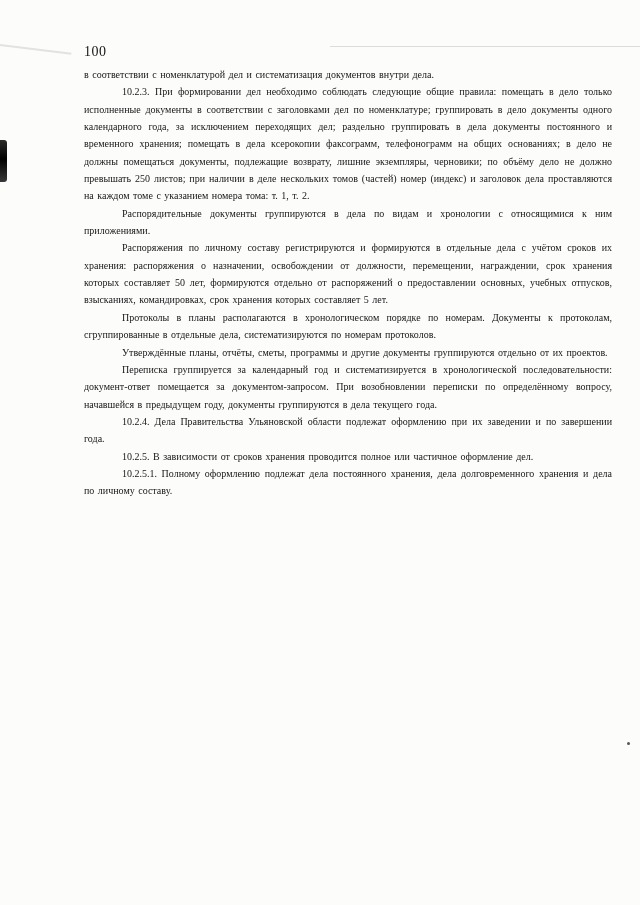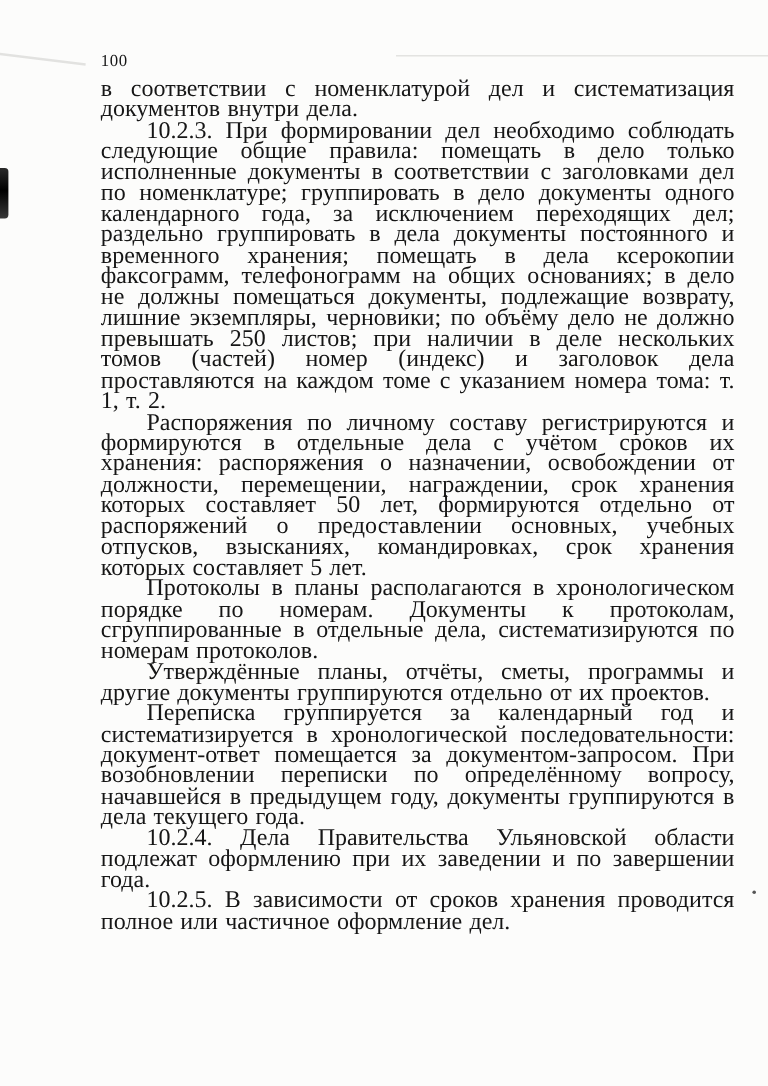--- a/index.html
+++ b/index.html
@@ -18,21 +18,21 @@
     height: 905px;
   }
   .page-number-row {
     margin: 44px 28px 6px 84px;
     text-align: left;
     font-size: 14px;
     letter-spacing: 0.5px;
   }
   .content {
     margin: 0 28px 0 84px;
-    font-size: 20px;
+    font-size: 10px;
     line-height: 17.35px;
     text-align: justify;
     text-justify: inter-word;
   }
   .para {
     margin: 0;
     text-indent: 38px;
     word-spacing: 1px;
   }
   .para.no-indent { text-indent: 0; }
@@ -64,26 +64,28 @@
 
 <div class="page">
 
   <div class="page-number-row">
     <span>100</span>
   </div>
 
   <div class="content">
     <p class="para no-indent">в соответствии с номенклатурой дел и систематизация документов внутри дела.</p>
     <p class="para">10.2.3. При формировании дел необходимо соблюдать следующие общие правила: помещать в дело только исполненные документы в соответствии с заголовками дел по номенклатуре; группировать в дело документы одного календарного года, за исключением переходящих дел; раздельно группировать в дела документы постоянного и временного хранения; помещать в дела ксерокопии факсограмм, телефонограмм на общих основаниях; в дело не должны помещаться документы, подлежащие возврату, лишние экземпляры, черновики; по объёму дело не должно превышать 250 листов; при наличии в деле нескольких томов (частей) номер (индекс) и заголовок дела проставляются на каждом томе с указанием номера тома: т. 1, т. 2.</p>
+    <p class="para">Распорядительные документы группируются в дела по видам и хронологии с относящимися к ним приложениями.</p>
     <p class="para">Распоряжения по личному составу регистрируются и формируются в отдельные дела с учётом сроков их хранения: распоряжения о назначении, освобождении от должности, перемещении, награждении, срок хранения которых составляет 50 лет, формируются отдельно от распоряжений о предоставлении основных, учебных отпусков, взысканиях, командировках, срок хранения которых составляет 5 лет.</p>
     <p class="para">Протоколы в планы располагаются в хронологическом порядке по номерам. Документы к протоколам, сгруппированные в отдельные дела, систематизируются по номерам протоколов.</p>
     <p class="para">Утверждённые планы, отчёты, сметы, программы и другие документы группируются отдельно от их проектов.</p>
     <p class="para">Переписка группируется за календарный год и систематизируется в хронологической последовательности: документ-ответ помещается за документом-запросом. При возобновлении переписки по определённому вопросу, начавшейся в предыдущем году, документы группируются в дела текущего года.</p>
     <p class="para">10.2.4. Дела Правительства Ульяновской области подлежат оформлению при их заведении и по завершении года.</p>
     <p class="para">10.2.5. В зависимости от сроков хранения проводится полное или частичное оформление дел.</p>
+    <p class="para">10.2.5.1. Полному оформлению подлежат дела постоянного хранения, дела долговременного хранения и дела по личному составу.</p>
   </div>
 
   <div class="artifact a-left-smudge"></div>
   <div class="artifact a-top-left-streak"></div>
   <div class="artifact a-top-right-hairline"></div>
 
   <div class="artifact a-right-speck"></div>
 
 </div>
 

